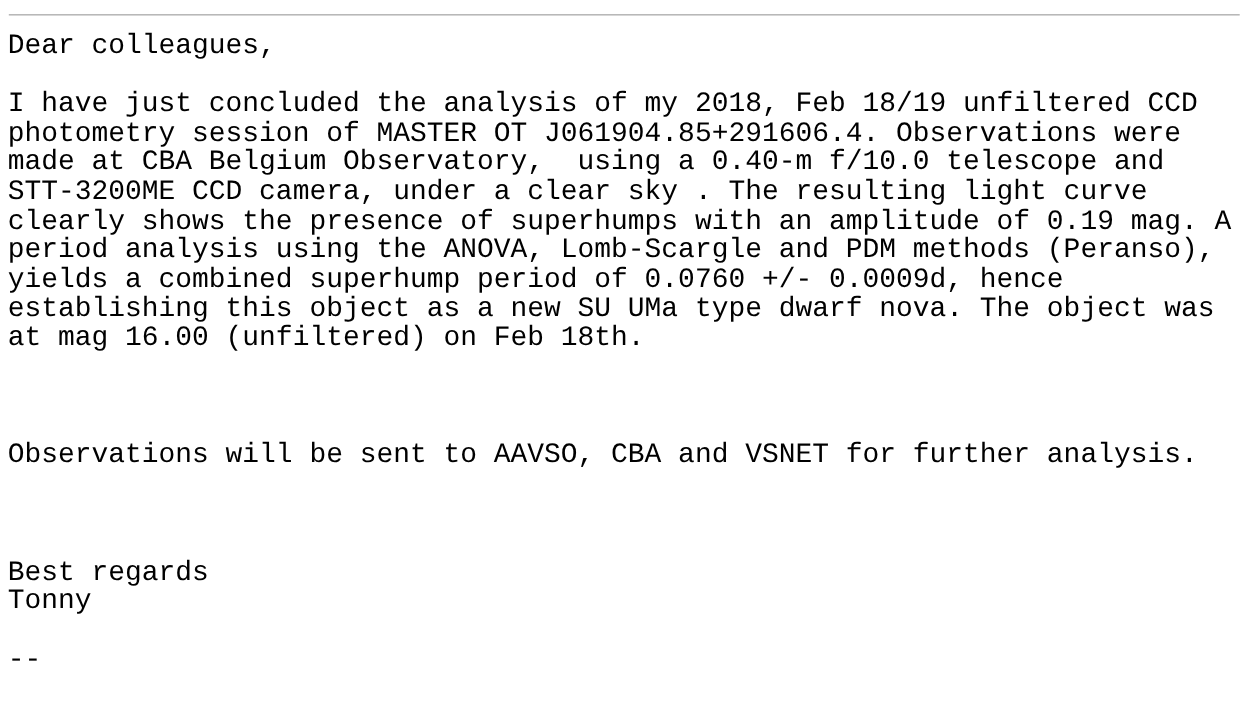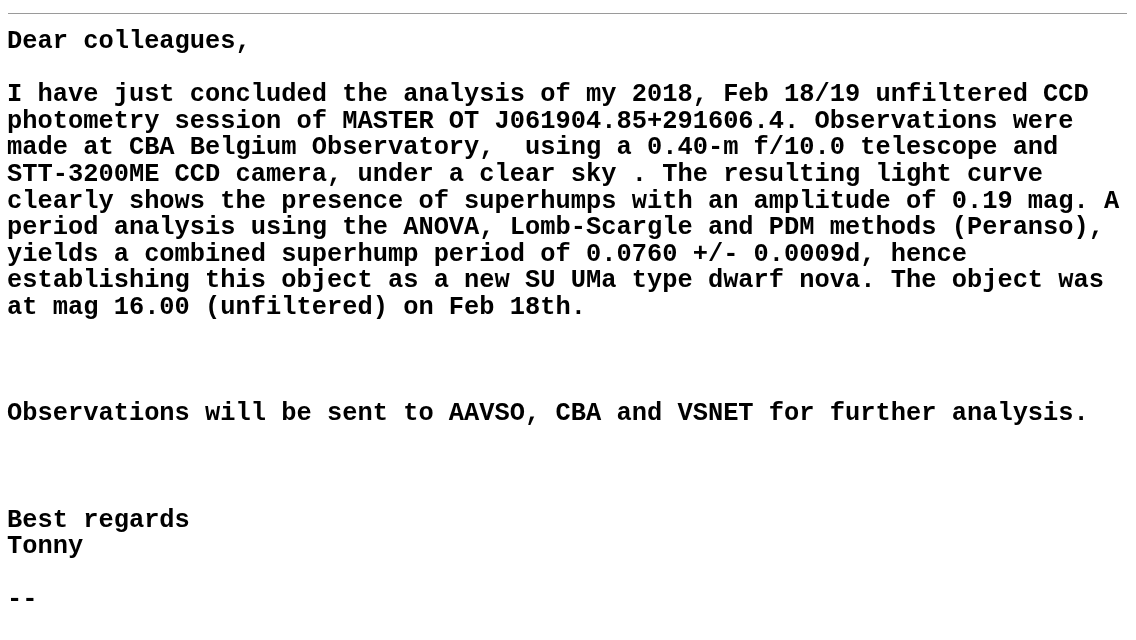--- a/index.html
+++ b/index.html
@@ -27,21 +27,20 @@
   }
   .message-body {
     margin: 0;
     padding: 15px 16px 0 7px;
     font-family: "Liberation Mono", "DejaVu Sans Mono", monospace;
     font-size: 25.4px;
     line-height: 26.6px;
     color: #000000;
     white-space: pre;
     letter-spacing: 0;
-    font-weight: bold;
   }
 </style>
 </head>
 <body>
 
 <div class="email-view">
   <hr class="divider">
   <pre class="message-body">Dear colleagues,
 
 I have just concluded the analysis of my 2018, Feb 18/19 unfiltered CCD

